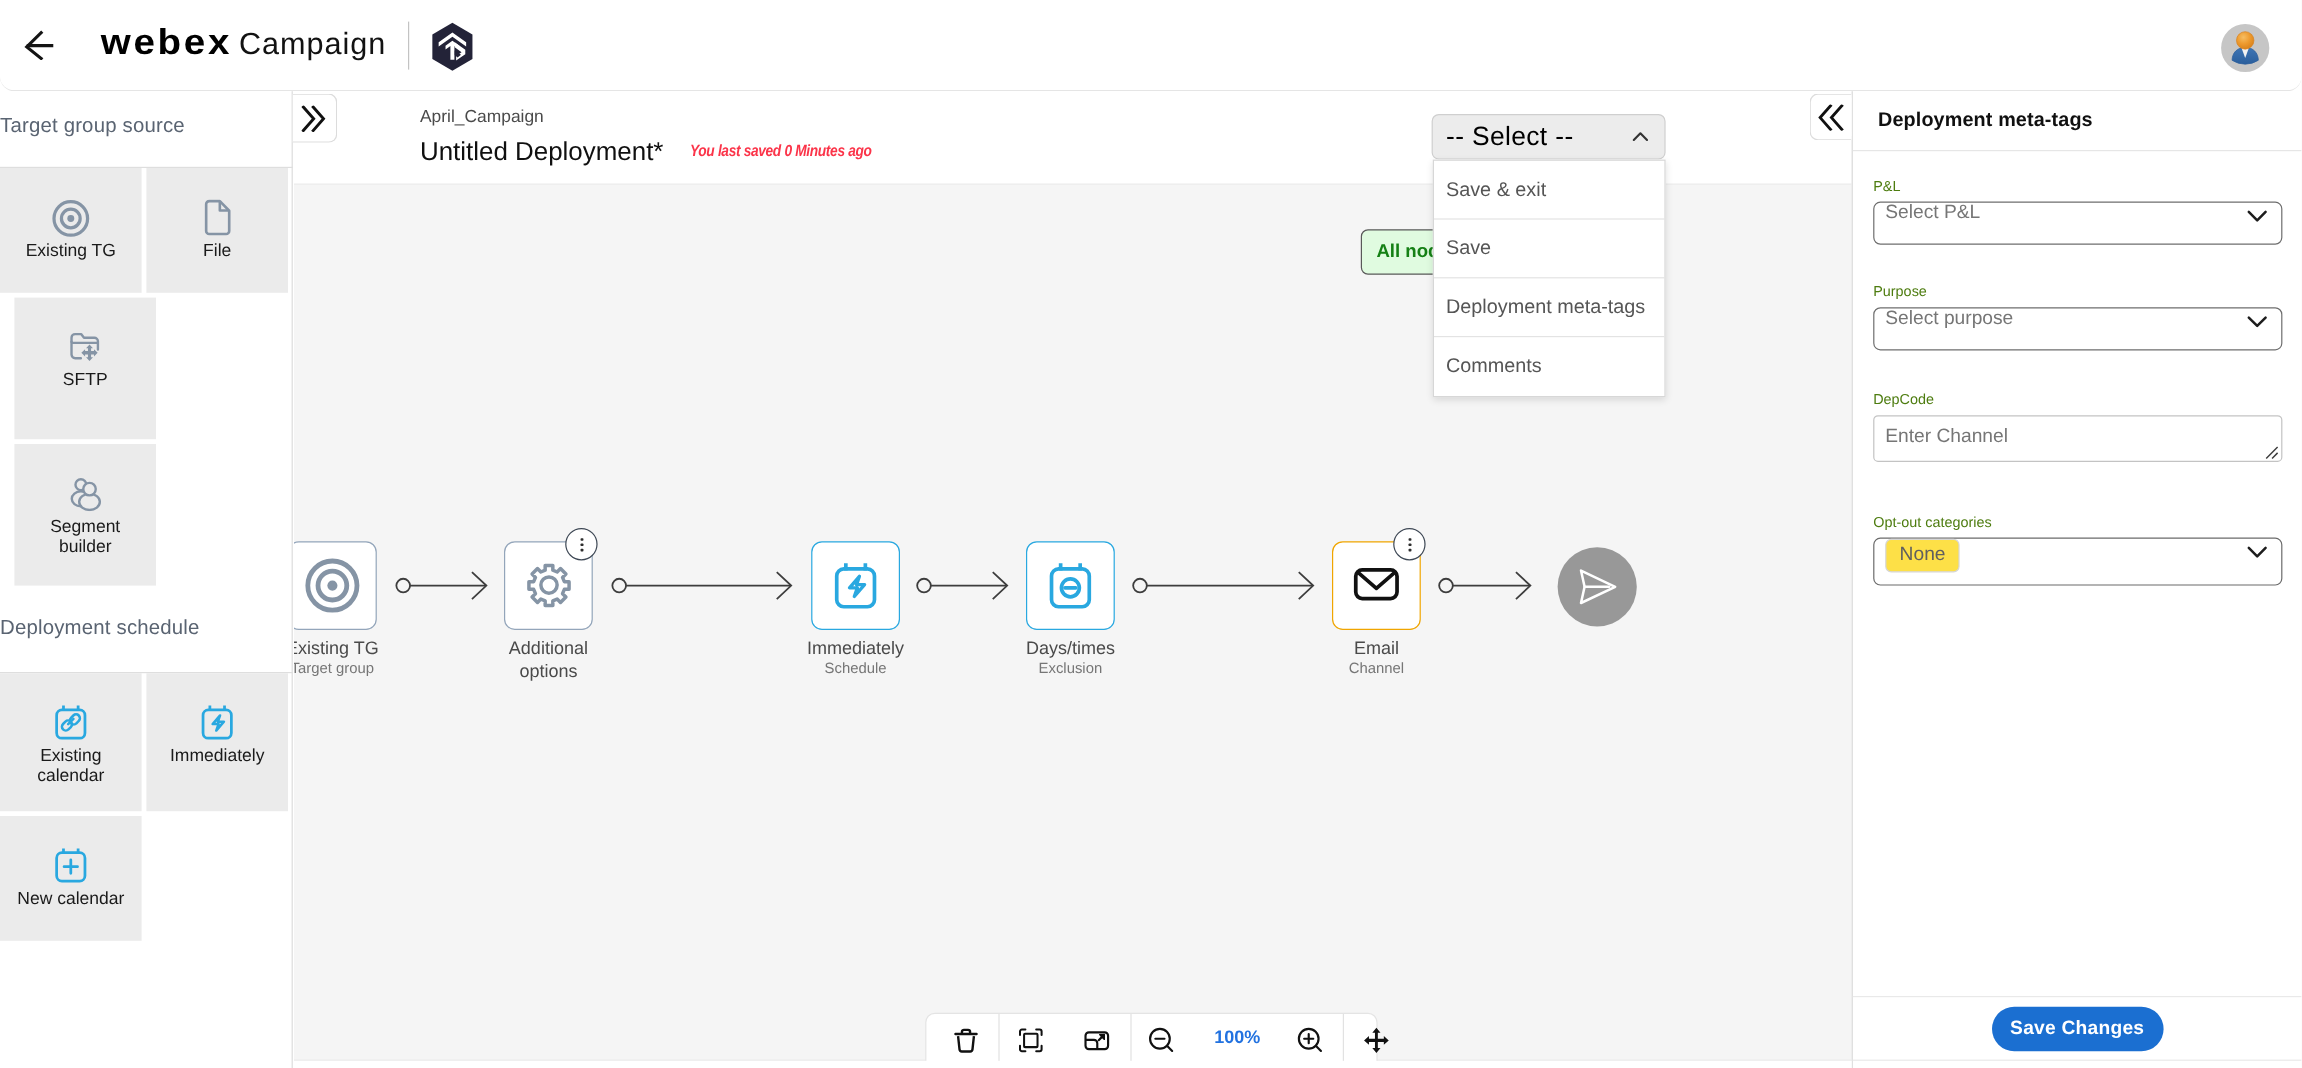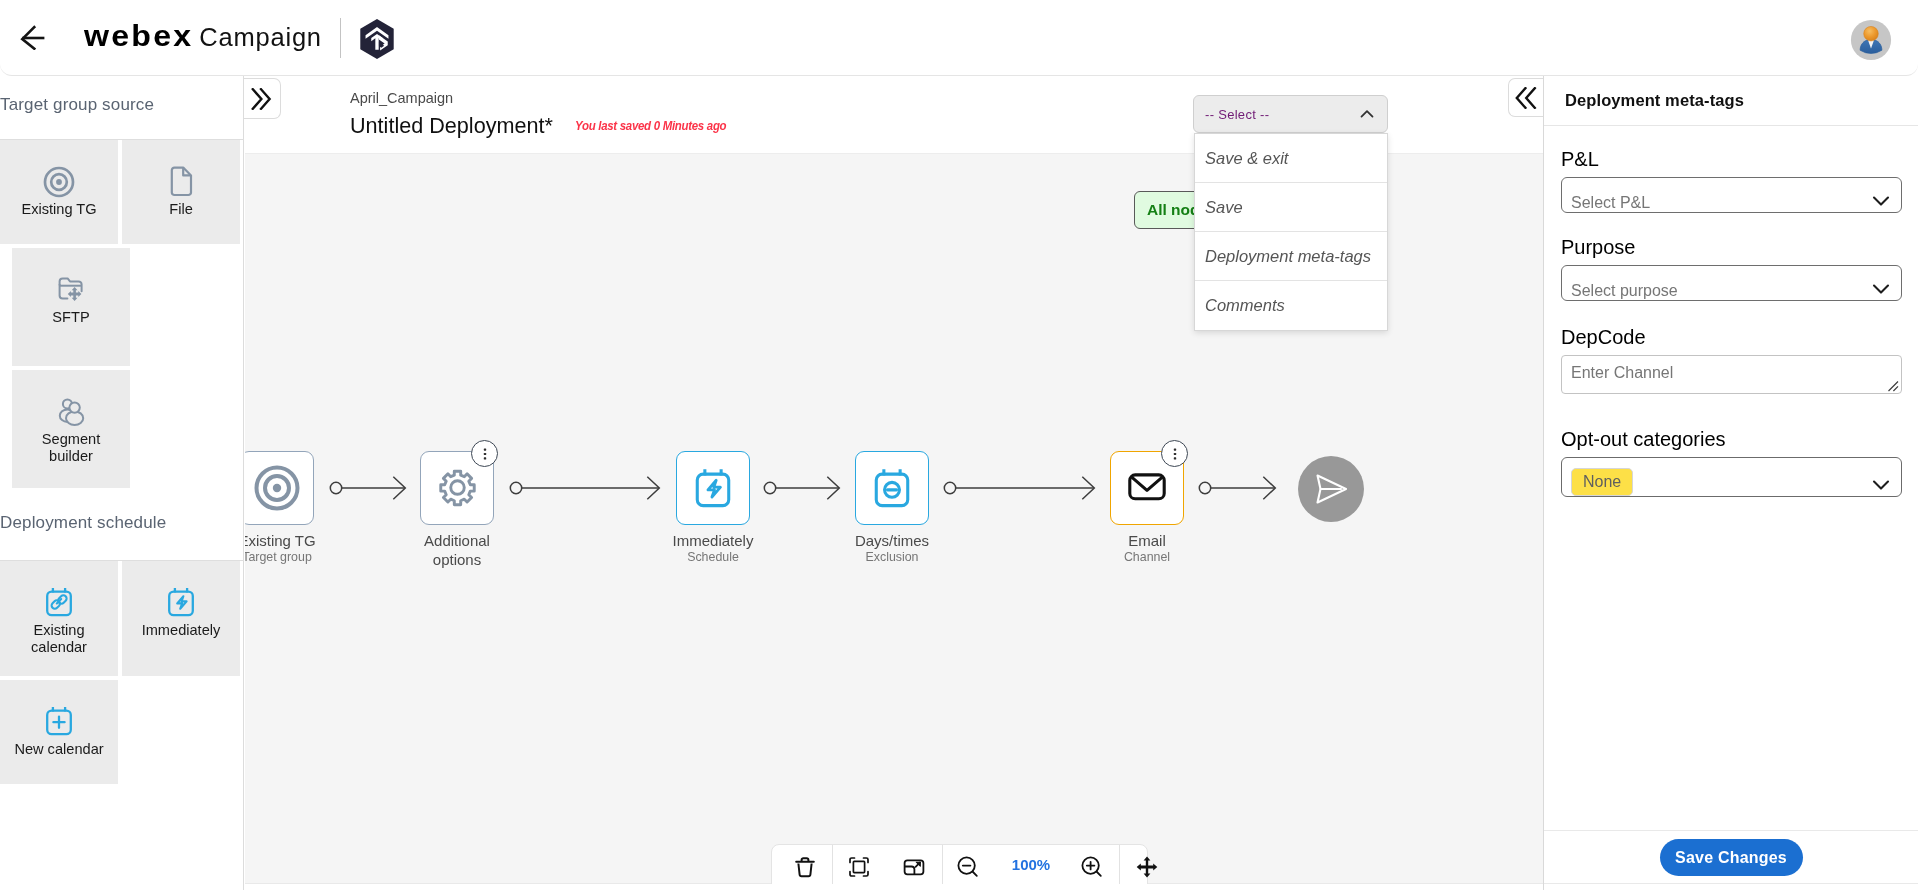--- a/index.html
+++ b/index.html
@@ -49,25 +49,25 @@
   .main{position:absolute;left:245px;top:76px;width:1298px;height:814px;background:#fff;}
   .main-head{position:relative;height:77px;background:#fff;}
   .camp-name{position:absolute;left:105px;top:14px;font-size:14.5px;color:#4a4a4a;}
   .depl-name{position:absolute;left:105px;top:37px;font-size:21.6px;color:#101010;}
   .saved-note{position:absolute;left:330px;top:42px;font-size:13.5px;color:#fb3449;
     font-style:italic;font-weight:700;letter-spacing:-0.35px;transform:scaleX(0.85);transform-origin:left center;}
 
   .select-wrap{position:absolute;left:948px;top:19px;width:195px;z-index:25;}
   .select-box{width:195px;height:38px;background:#ececec;border:1px solid #cfcfcf;border-radius:6px;
     display:flex;align-items:center;padding:0 11px;cursor:pointer;}
-  .select-txt{font-size:13px;color:#701a75;flex:1;letter-spacing:.3px;}
+  .select-txt{font-size:22px;color:#000000;flex:1;letter-spacing:.3px;}
   .select-menu{position:absolute;left:1px;top:38px;width:194px;background:#fff;
     border:1px solid #d7d7d7;box-shadow:0 2px 6px rgba(0,0,0,.12);}
   .menu-item{height:49px;display:flex;align-items:center;padding-left:10px;font-size:16.5px;
-    color:#555;border-bottom:1px solid #e3e3e3;cursor:pointer;font-style:italic;}
+    color:#555;border-bottom:1px solid #e3e3e3;cursor:pointer;}
   .menu-item:last-child{border-bottom:none;}
 
   .panel-handle{position:absolute;left:1263px;top:2px;width:35px;height:39px;background:#fff;
     border:1px solid #dcdcdc;border-right:none;border-radius:7px 0 0 7px;cursor:pointer;
     display:flex;align-items:center;justify-content:center;z-index:20;}
 
   
   .canvas{position:absolute;left:0;top:77px;width:1298px;height:731px;background:#f5f5f5;
     border-top:1px solid #ededed;border-bottom:1px solid #e9e9e9;overflow:hidden;}
   .badge-all-nodes{position:absolute;left:889px;top:37px;height:38px;background:#e0fbe0;
@@ -99,23 +99,23 @@
   .tb-zoom{position:absolute;top:11px;font-size:15px;color:#2272e0;font-weight:700;width:70px;
     text-align:center;}
 
   
   .rpanel{position:absolute;left:1543px;top:76px;width:375px;height:814px;background:#fff;
     border-left:1px solid #d9d9d9;}
   .rp-head{height:50px;display:flex;align-items:center;padding-left:21px;
     border-bottom:1px solid #e6e6e6;font-size:16.5px;font-weight:700;color:#101010;letter-spacing:.1px;}
   .rp-body{padding:0 18px 0 17px;position:relative;}
   .fld{position:absolute;left:17px;}
-  .fld-lbl{font-size:20px;color:#000000;margin-bottom:6px;}
+  .fld-lbl{font-size:12px;color:#4d7c0f;margin-bottom:6px;}
   .fld-ctl{width:341px;height:36px;border:1px solid #6e6e6e;border-radius:6px;background:#fff;
-    display:flex;align-items:flex-end;padding:0 9px;cursor:pointer;position:relative;}
+    display:flex;align-items:flex-start;padding:0 9px;cursor:pointer;position:relative;}
   .fld-ph{font-size:16px;color:#767676;flex:1;}
   .fld-val{font-size:16px;color:#5f5f5f;background:#fde047;border:1px solid #d6d6d6;
     border-radius:5px;padding:4px 11px;line-height:18px;}
   .ta{width:341px;height:39px;border:1px solid #c3c3c3;border-radius:4px;background:#fff;
     padding:6px 9px;font-size:16px;color:#767676;position:relative;line-height:22px;}
   .ta-grip{position:absolute;right:2px;bottom:1px;}
   .rp-foot{position:absolute;left:0;top:754px;width:374px;height:54px;border-top:1px solid #e9e9e9;border-bottom:1px solid #e9e9e9;
     display:flex;align-items:flex-start;justify-content:center;padding-top:8px;}
   .save-btn{background:#1b6fd1;color:#fff;font-size:16px;font-weight:700;border:none;
     border-radius:19px;height:37px;width:143px;cursor:pointer;font-family:"Liberation Sans",sans-serif;

